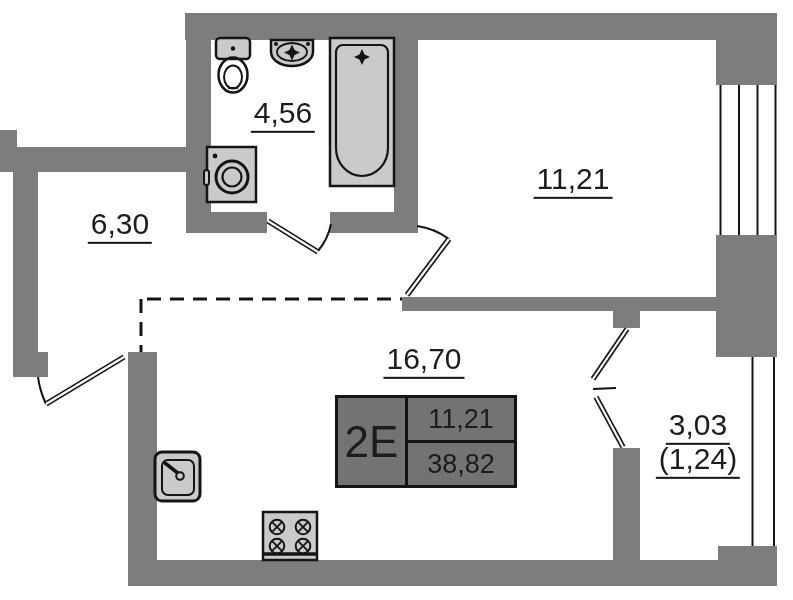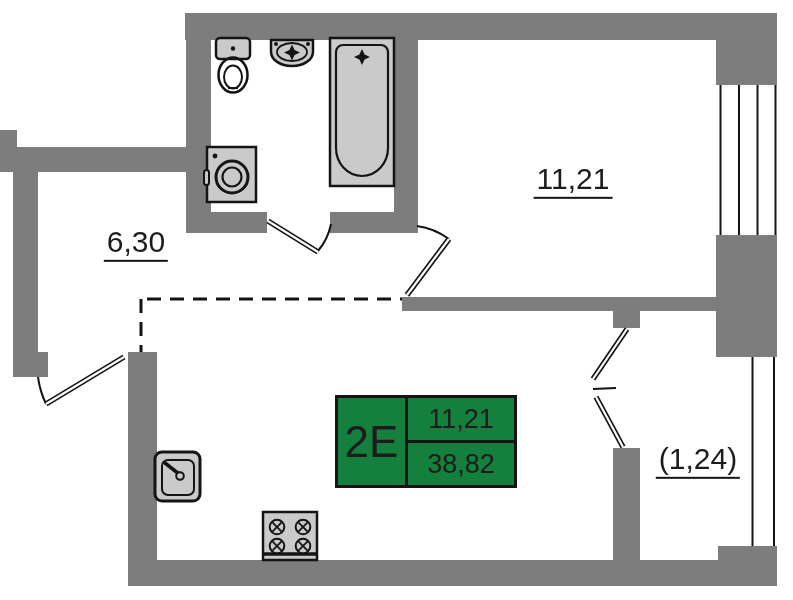--- a/index.html
+++ b/index.html
@@ -10,21 +10,21 @@
   .wall{position:absolute;background:var(--wall,#7d7d7d);}
   .lines{position:absolute;left:0;top:0;width:793px;height:600px;}
   .room-label{
     position:absolute;transform:translate(-50%,-54%);
     font-size:30px;line-height:1.05;white-space:nowrap;text-align:center;
   }
   .room-label .u{display:inline-block;padding:0 3px 2px;border-bottom:2.5px solid var(--line,#141414);}
   .info-table{
     position:absolute;left:335px;top:395px;width:182px;height:93px;
     box-sizing:border-box;border:3px solid var(--line,#141414);
-    display:flex;background:#15803d;
+    display:flex;background:#737373;
   }
   .type-cell{
     width:70px;box-sizing:border-box;border-right:3px solid var(--line,#141414);
     display:flex;align-items:center;justify-content:center;
     font-size:44px;line-height:1;
   }
   .vals{flex:1;display:flex;flex-direction:column;}
   .vals .vrow{
     flex:1;display:flex;align-items:center;justify-content:center;
     font-size:27px;line-height:1;
@@ -155,30 +155,39 @@
         <circle class="fx" cx="277" cy="546" r="7.3" stroke-width="2" fill="#dcdcdc"></circle>
         <line class="s" x1="272.4" y1="541.4" x2="281.6" y2="550.6" stroke-width="1.8"></line>
         <line class="s" x1="281.6" y1="541.4" x2="272.4" y2="550.6" stroke-width="1.8"></line>
         <circle class="fx" cx="303" cy="546" r="7.3" stroke-width="2" fill="#dcdcdc"></circle>
         <line class="s" x1="298.4" y1="541.4" x2="307.6" y2="550.6" stroke-width="1.8"></line>
         <line class="s" x1="307.6" y1="541.4" x2="298.4" y2="550.6" stroke-width="1.8"></line>
       </g>
     </g>
   </svg>
 
+  <div class="room-label" style="left:283px;top:116px;">
+    <span class="u">4,56</span>
+  </div>
 
-  <div class="room-label" style="left:120px;top:245px;margin-left:16px;">
+  <div class="room-label" style="left:120px;top:227px;">
     <span class="u">6,30</span>
   </div>
 
   <div class="room-label" style="left:573px;top:182px;">
     <span class="u">11,21</span>
   </div>
 
+  <div class="room-label" style="left:424px;top:362px;">
+    <span class="u">16,70</span>
+  </div>
 
+  <div class="room-label" style="left:698px;top:428px;">
+    <span class="u">3,03</span>
+  </div>
   <div class="room-label" style="left:698px;top:462px;">
     <span class="u">(1,24)</span>
   </div>
 
   <div class="info-table">
     <div class="type-cell">2E</div>
     <div class="vals">
       <div class="vrow">11,21</div>
       <div class="vrow">38,82</div>
     </div>

